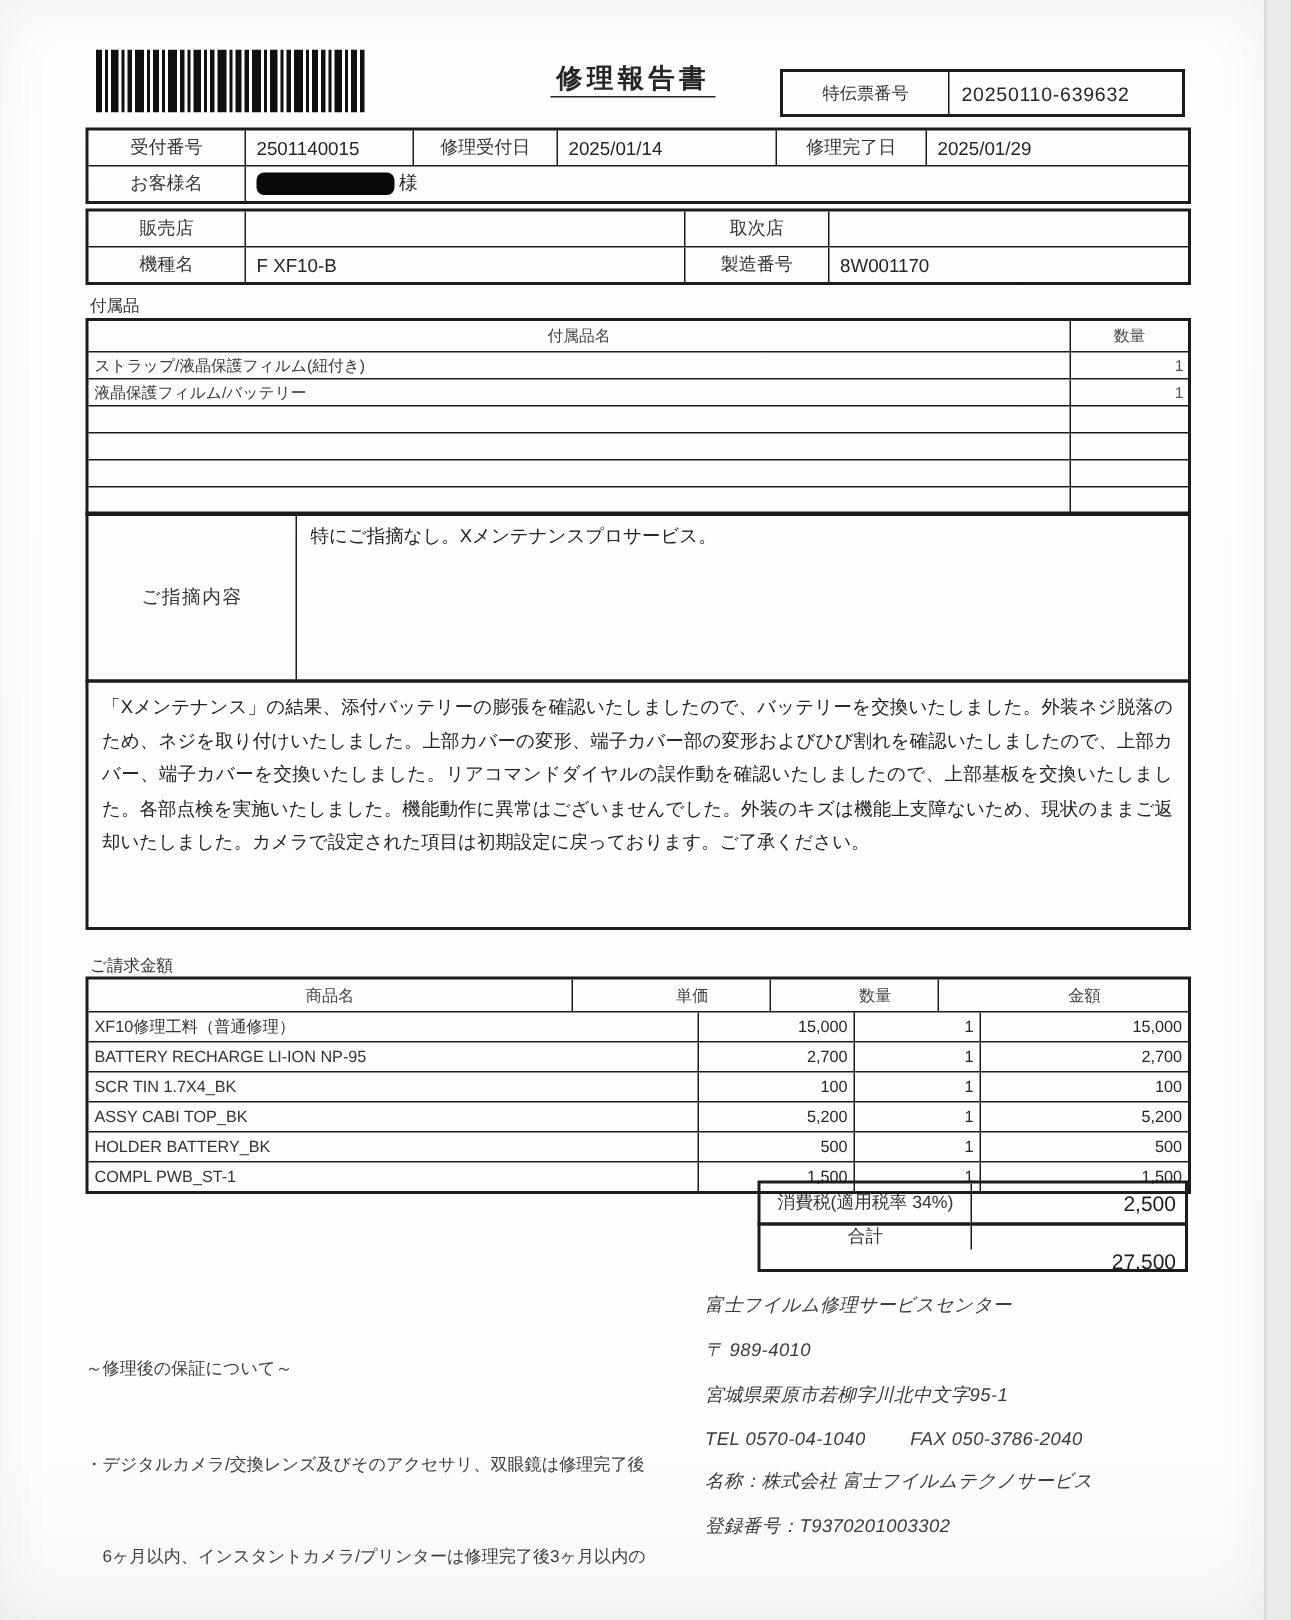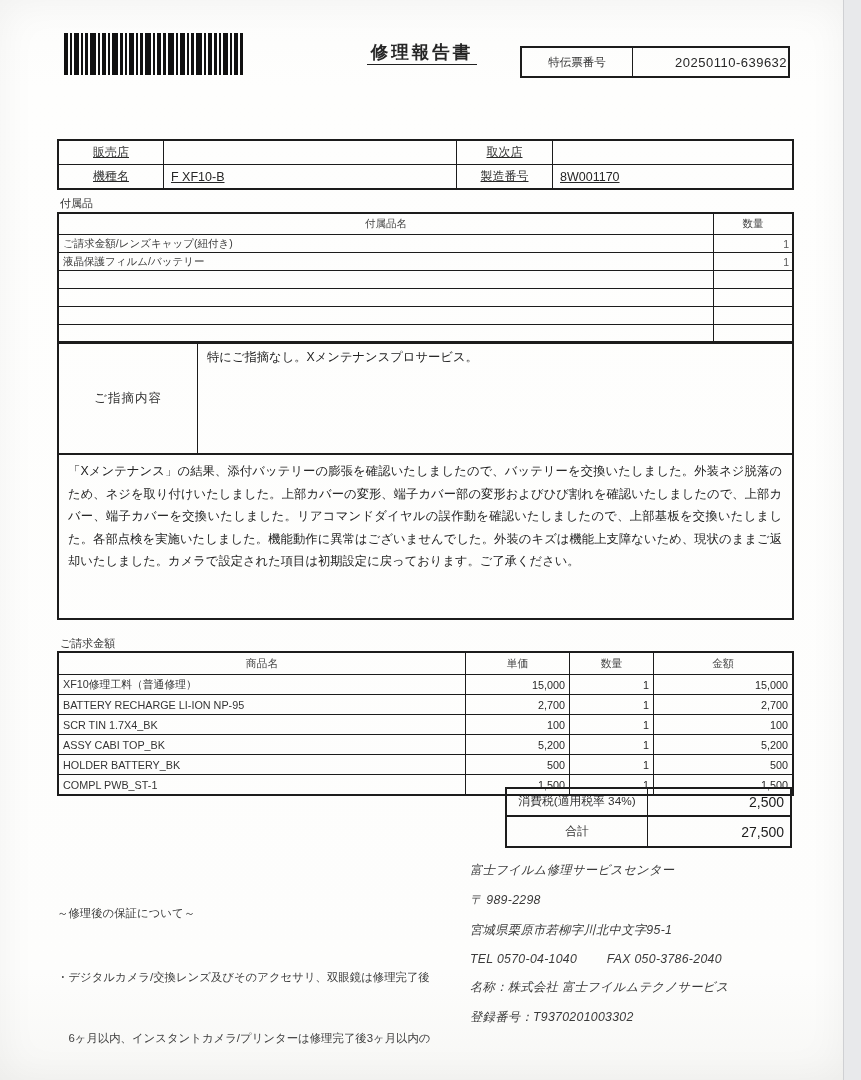--- a/index.html
+++ b/index.html
@@ -9,63 +9,63 @@
   .paper{position:absolute;left:0;top:0;width:844px;height:1080px;
          background:linear-gradient(180deg,#fcfcfb 0%,#fefefd 8%,#fdfdfc 90%,#f7f7f5 100%);
          box-shadow:inset 0 0 40px rgba(0,0,0,0.05);}
   .abs{position:absolute;}
   
   .barcode{left:64px;top:33px;width:180px;height:42px;}
   .doc-title{left:0;top:40px;width:844px;text-align:center;font-size:17.5px;font-weight:bold;letter-spacing:3px;}
   .doc-title span{border-bottom:1.8px solid #222;padding:0 4px 2px 4px;}
   .slip-box{left:520px;top:46px;width:266px;height:28px;border:2px solid #1c1c1c;display:flex;font-size:11.5px;}
   .slip-box .lbl{width:110px;border-right:1.8px solid #1c1c1c;display:flex;align-items:center;justify-content:center;color:#333;}
-  .slip-box .val{flex:1;display:flex;align-items:center;padding-left:8px;font-size:13px;letter-spacing:0.5px;margin-left:34px;}
+  .slip-box .val{flex:1;display:flex;align-items:center;padding-left:8px;font-size:13px;letter-spacing:0.5px;}
   
   .blk{border:2px solid #1c1c1c;}
   .row{display:flex;}
   .cell{border-right:1.6px solid #1c1c1c;display:flex;align-items:center;box-sizing:border-box;}
   .cell:last-child{border-right:none;}
   .row + .row{border-top:1.6px solid #1c1c1c;}
   .lblc{justify-content:center;font-size:12px;color:#333;}
   .valc{padding-left:7px;font-size:12.5px;}
   .hdr1{left:57px;top:85px;width:733px;}
   .hdr1 .row{height:23px;}
   .hdr2{left:57px;top:139px;width:733px;}
-  .hdr2 .row{height:23px;text-decoration:underline;}
+  .hdr2 .row{height:23px;}
   .redact{display:inline-block;width:92px;height:15px;background:#090909;border-radius:5px;margin-right:3px;vertical-align:middle;}
   
   .sec-label{font-size:11px;color:#333;}
   .acc-tbl{left:57px;top:212px;width:733px;}
   .acc-tbl .hrow{height:20px;}
   .acc-tbl .drow{height:17px;}
   .acc-tbl .namec{flex:1;font-size:10.5px;padding-left:4px;color:#3a3a3a;}
   .acc-tbl .hnamec{flex:1;justify-content:center;font-size:10.5px;color:#444;}
   .acc-tbl .qtyc{width:78px;justify-content:flex-end;padding-right:3px;font-size:10.5px;color:#555;}
   .acc-tbl .hqtyc{width:78px;justify-content:center;font-size:10.5px;color:#444;}
   
   .remarks{left:57px;top:341px;width:733px;height:110px;display:flex;}
   .treatment{left:57px;top:453px;width:733px;height:163px;display:flex;}
   .boxlbl{width:138px;border-right:1.6px solid #1c1c1c;display:flex;align-items:center;justify-content:center;font-size:12.5px;color:#333;letter-spacing:1px;}
   .boxtxt{flex:1;padding:5px 10px 4px 9px;font-size:12.3px;line-height:1.55;color:#222;}
   .treatment .boxtxt{line-height:1.83;text-align:justify;}
   
   .bill-tbl{left:57px;top:651px;width:733px;}
-  .bill-tbl .hrow{height:21px;}
+  .bill-tbl .hrow{height:21px;gap:28px;}
   .bill-tbl .drow{height:19px;}
   .b-name{flex:1;font-size:10.8px;padding-left:4px;color:#333;}
   .b-hname{flex:1;justify-content:center;font-size:10.8px;color:#444;}
   .b-unit{width:104px;justify-content:flex-end;padding-right:4px;font-size:10.8px;}
   .b-hunit{width:104px;justify-content:center;font-size:10.8px;color:#444;}
   .b-qty{width:84px;justify-content:flex-end;padding-right:4px;font-size:10.8px;}
   .b-hqty{width:84px;justify-content:center;font-size:10.8px;color:#444;}
   .b-amt{width:138px;justify-content:flex-end;padding-right:4px;font-size:10.8px;}
   .b-hamt{width:138px;justify-content:center;font-size:10.8px;color:#444;}
   .tax-row{left:505px;top:787px;width:283px;height:26px;border:2px solid #1c1c1c;display:flex;}
-  .tot-row{left:505px;top:815px;width:283px;height:29px;border:2px solid #1c1c1c;display:flex;}
+  .tot-row{left:505px;top:815px;width:283px;height:29px;border:2px solid #1c1c1c;display:flex;flex-direction:column;}
   .tt-lbl{width:140px;border-right:1.6px solid #1c1c1c;display:flex;align-items:center;justify-content:center;font-size:11.8px;color:#333;}
   .tt-val{flex:1;display:flex;align-items:center;justify-content:flex-end;padding-right:6px;font-size:14px;color:#1d1d1d;}
   
   .foot-left{left:57px;top:862px;width:412px;font-size:11.4px;line-height:1.8;color:#3c3c3c;white-space:pre-wrap;}
   .foot-left .wt{margin-bottom:2px;}
   .foot-right{left:470px;top:862px;width:340px;color:#3a3a3a;font-style:italic;}
   .foot-right div{margin-bottom:13px;font-size:12.3px;letter-spacing:0.3px;}
   .foot-right .telfax span{margin-right:26px;}
 </style>
 </head>
@@ -115,20 +115,37 @@
 
   <div class="abs doc-title">
     <span>修理報告書</span>
   </div>
 
   <div class="abs slip-box">
     <div class="lbl">特伝票番号</div>
     <div class="val">20250110-639632</div>
   </div>
 
+  <div class="abs blk hdr1">
+    <div class="row">
+      <div class="cell lblc" style="width:105px">受付番号</div>
+      <div class="cell valc" style="width:112px">2501140015</div>
+      <div class="cell lblc" style="width:96px">修理受付日</div>
+      <div class="cell valc" style="width:146px">2025/01/14</div>
+      <div class="cell lblc" style="width:100px">修理完了日</div>
+      <div class="cell valc" style="flex:1">2025/01/29</div>
+    </div>
+    <div class="row">
+      <div class="cell lblc" style="width:105px">お客様名</div>
+      <div class="cell valc" style="flex:1">
+        <span class="redact"></span>
+        <span>様</span>
+      </div>
+    </div>
+  </div>
 
   <div class="abs blk hdr2">
     <div class="row">
       <div class="cell lblc" style="width:105px">販売店</div>
       <div class="cell valc" style="width:293px"></div>
       <div class="cell lblc" style="width:96px">取次店</div>
       <div class="cell valc" style="flex:1"></div>
     </div>
     <div class="row">
       <div class="cell lblc" style="width:105px">機種名</div>
@@ -138,21 +155,21 @@
     </div>
   </div>
 
   <div class="abs sec-label" style="left:60px;top:196px">付属品</div>
   <div class="abs blk acc-tbl">
     <div class="row hrow">
       <div class="cell hnamec">付属品名</div>
       <div class="cell hqtyc">数量</div>
     </div>
     <div class="row drow">
-      <div class="cell namec">ご請求金額/レンズキャップ(紐付き)</div>
+      <div class="cell namec">ストラップ/液晶保護フィルム(紐付き)</div>
       <div class="cell qtyc">1</div>
     </div>
     <div class="row drow">
       <div class="cell namec">液晶保護フィルム/バッテリー</div>
       <div class="cell qtyc">1</div>
     </div>
     <div class="row drow">
       <div class="cell namec"></div>
       <div class="cell qtyc"></div>
     </div>
@@ -241,21 +258,21 @@
     
     
     
     
     
     
   </div>
 
   <div class="abs foot-right">
     <div>富士フイルム修理サービスセンター</div>
-    <div>〒 989-2298</div>
+    <div>〒 989-4010</div>
     <div>宮城県栗原市若柳字川北中文字95-1</div>
     <div class="telfax">
       <span>TEL 0570-04-1040</span>
       <span>FAX 050-3786-2040</span>
     </div>
     <div>名称：株式会社 富士フイルムテクノサービス</div>
     <div>登録番号：T9370201003302</div>
   </div>
 </div>
 

